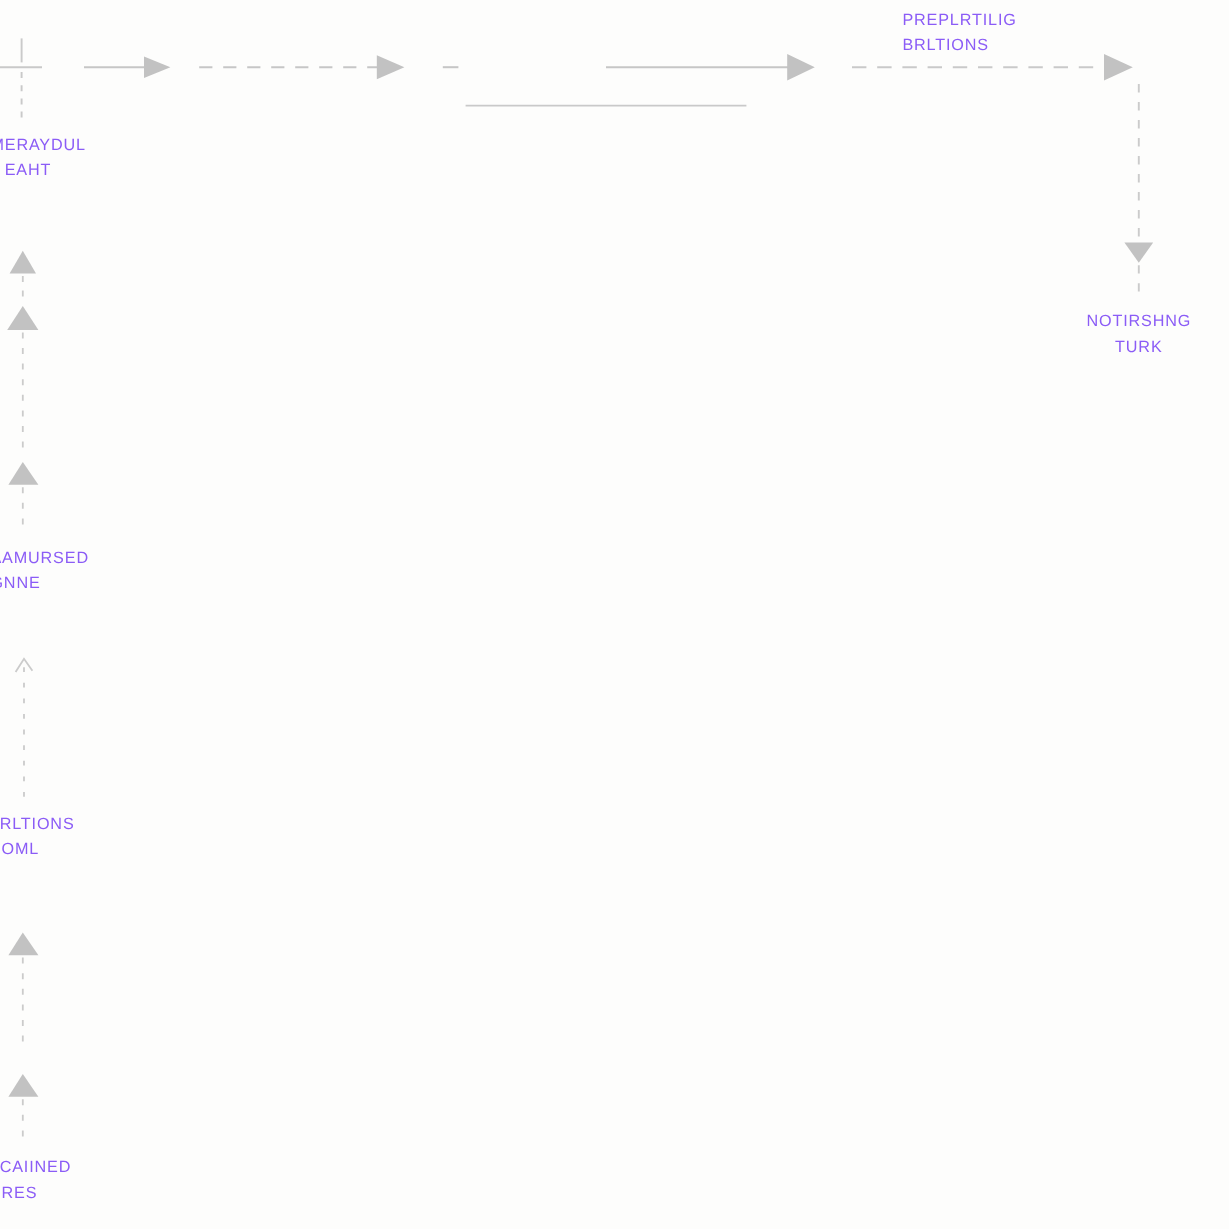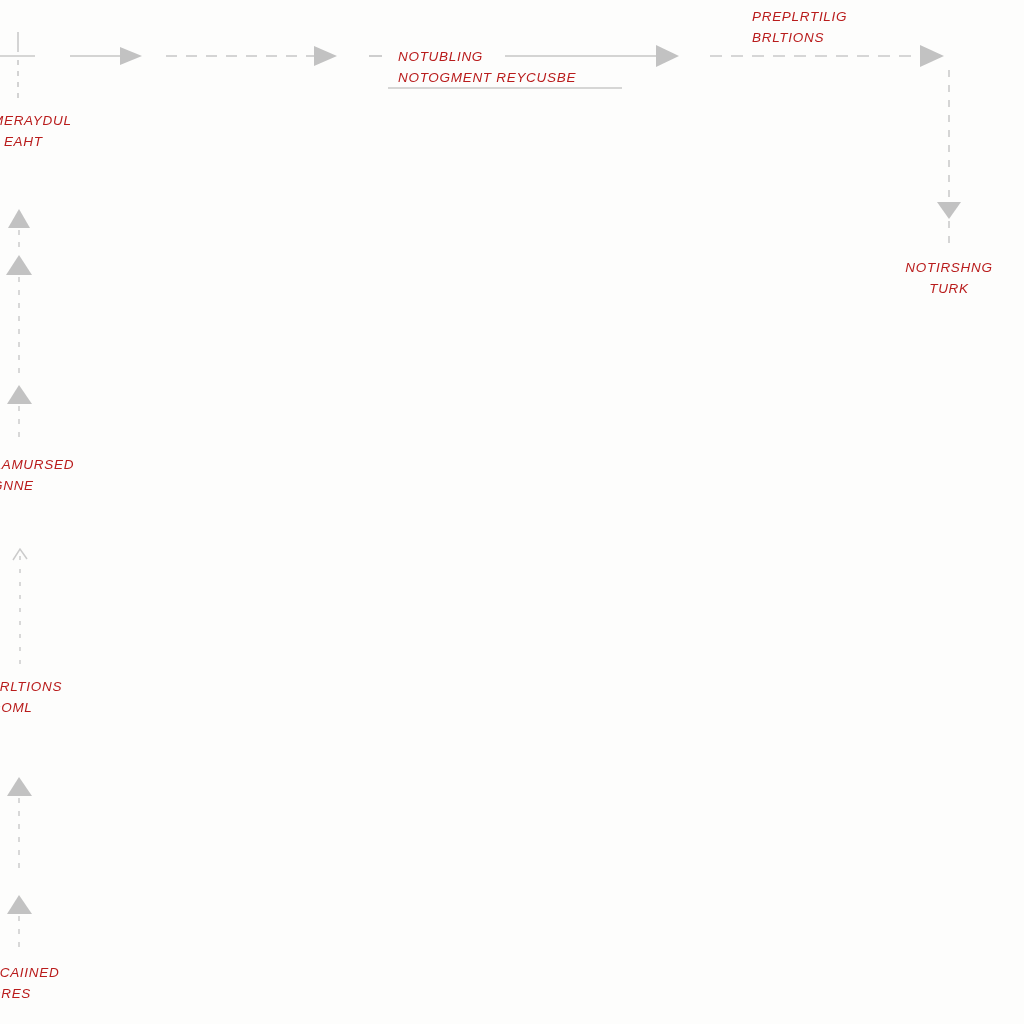--- a/index.html
+++ b/index.html
@@ -20,27 +20,26 @@
   }
   svg.layer {
     position: absolute;
     left: 0;
     top: 0;
     width: 1024px;
     height: 1024px;
   }
   .node-label {
     position: absolute;
-    color: #b91c1c;
+    color: #8b5cf6;
     font-size: 13.5px;
     line-height: 21px;
     letter-spacing: 0.7px;
     white-space: nowrap;
     font-weight: 400;
-    font-style: italic;
   }
   .label-left {
     text-align: left;
   }
   .label-center {
     text-align: center;
   }
   .lbl-line {
     display: block;
   }
@@ -122,24 +121,20 @@
       <line x1="19" y1="916" x2="19" y2="955" stroke="#cbcbcb" stroke-width="1.5" stroke-dasharray="5 8"></line>
     </g>
 
   </svg>
 
   <div class="node-label label-left" style="left:-8px; top:110px;">
     <span class="lbl-line">MERAYDUL</span>
     <span class="lbl-line">J EAHT</span>
   </div>
 
-  <div class="node-label label-left" style="left:398px; top:46px;">
-    <span class="lbl-line">NOTUBLING</span>
-    <span class="lbl-line">NOTOGMENT REYCUSBE</span>
-  </div>
 
   <div class="node-label label-left" style="left:752px; top:6px;">
     <span class="lbl-line">PREPLRTILIG</span>
     <span class="lbl-line">BRLTIONS</span>
   </div>
 
   <div class="node-label label-center" style="left:869px; top:257px; width:160px;">
     <span class="lbl-line">NOTIRSHNG</span>
     <span class="lbl-line">TURK</span>
   </div>

